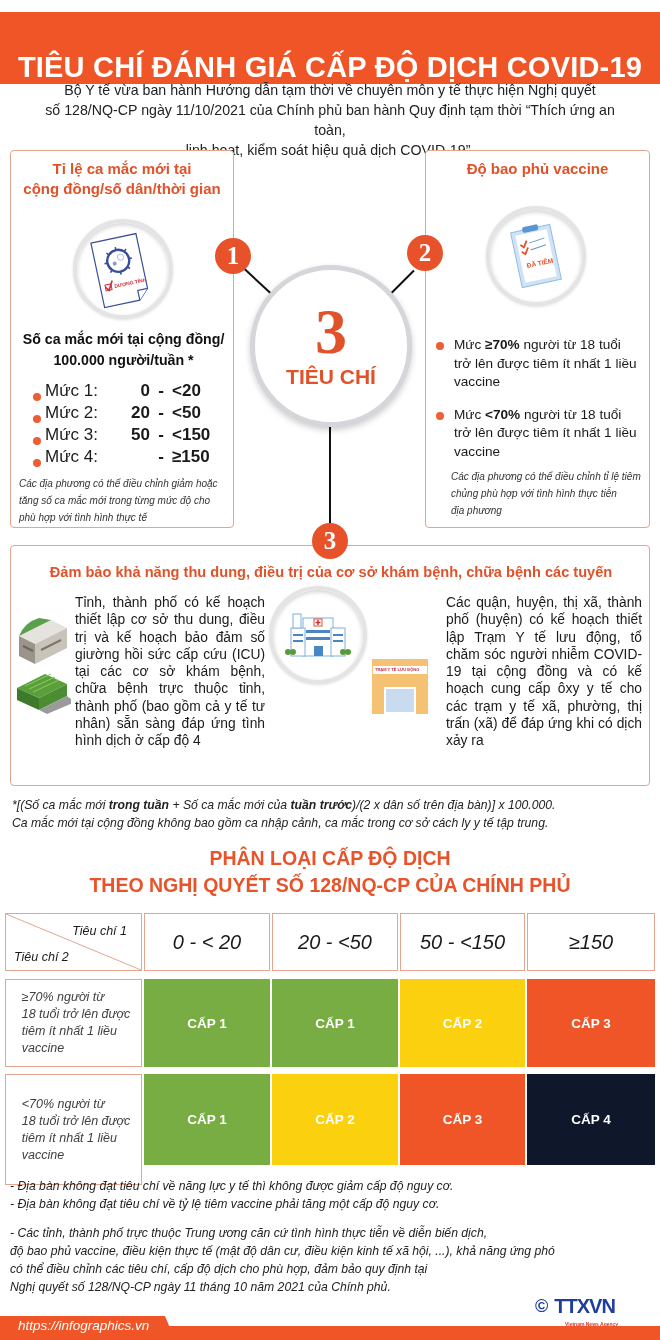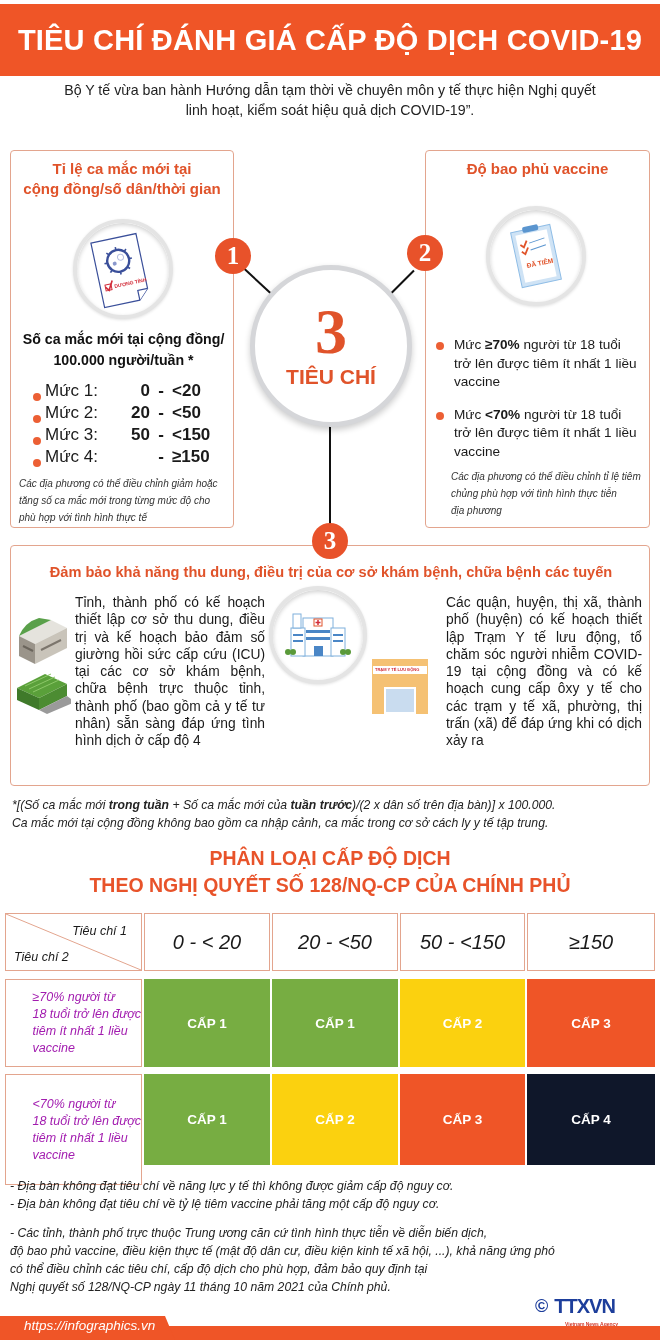--- a/index.html
+++ b/index.html
@@ -1,19 +1,19 @@
 <!DOCTYPE html>
 <html><head>
   <meta charset="utf-8">
   <style>
     * { box-sizing: border-box; margin: 0; padding: 0; }
     html, body { width: 660px; height: 1340px; background: #ffffff; overflow: hidden; }
     body { position: relative; font-family: "Liberation Sans", "DejaVu Sans", sans-serif; color: #1a1a1a; }
 
-    .header-band { position: absolute; left: 0; top: 4px; width: 660px; height: 72px; background: #ef5527; display: flex; align-items: center; justify-content: center; }
+    .header-band { position: absolute; left: 0; top: 12px; width: 660px; height: 72px; background: #ef5527; display: flex; align-items: flex-end; justify-content: center; }
     .header-title { color: #fff; font-weight: bold; font-size: 29px; letter-spacing: 0.2px; font-family: "Liberation Sans", sans-serif; }
 
     .intro { position: absolute; left: 30px; top: 80px; width: 600px; text-align: center; font-size: 14.2px; line-height: 20px; color: #222; }
 
     .box { position: absolute; border: 1.3px solid #e3a58e; border-radius: 4px; background: #fff; }
     .box-title { color: #e0532a; font-weight: bold; text-align: center; font-size: 15px; line-height: 20px; }
 
     .icon-circle { position: absolute; border-radius: 50%; background: #fff; border: 4px solid #e4e4e4; box-shadow: 0 2px 4px rgba(0,0,0,0.18) inset, 0 1px 3px rgba(0,0,0,0.12); }
 
     .badge { position: absolute; width: 36px; height: 36px; border-radius: 50%; background: #e8522a; color: #fff; font-family: "Liberation Serif", serif; font-weight: bold; font-size: 25px; display: flex; align-items: center; justify-content: center; z-index: 5; }
@@ -39,43 +39,44 @@
     .vacc-dot { flex: 0 0 8px; height: 8px; border-radius: 50%; background: #ec5f34; margin: 6px 10px 0 0; }
 
     .box3-title { position: absolute; left: 0; top: 18px; width: 640px; text-align: center; color: #e0532a; font-weight: bold; font-size: 14.6px; }
     .box3-text { position: absolute; font-size: 13.8px; line-height: 17.3px; text-align: justify; text-align-last: left; color: #1a1a1a; }
 
     .footnote { position: absolute; left: 12px; top: 796px; width: 640px; font-style: italic; font-size: 12.2px; line-height: 18px; color: #222; }
     .section2-title { position: absolute; left: 0; top: 845px; width: 660px; text-align: center; color: #e8532a; font-weight: bold; font-size: 19.5px; line-height: 27px; }
 
     .grid-cell { position: absolute; display: flex; align-items: center; justify-content: center; }
     .hdr-cell { border: 1.2px solid #e3a58e; background: #fff; font-style: italic; font-size: 20px; color: #1a1a1a; }
-    .row-label { border: 1.2px solid #e3a58e; background: #fff; font-style: italic; font-size: 12.5px; line-height: 17px; justify-content: flex-end; padding-left: 5px; color: #a21caf; }
+    .row-label { border: 1.2px solid #e3a58e; background: #fff; font-style: italic; font-size: 12.5px; line-height: 17px; justify-content: center; padding-left: 5px; color: #404040; }
     .lvl-cell { color: #fff; font-weight: bold; font-size: 13.5px; }
 
     .notes { position: absolute; left: 10px; font-style: italic; font-size: 12.2px; line-height: 18px; color: #222; }
 
     .footer-band { position: absolute; left: 0; top: 1326px; width: 660px; height: 14px; background: #ef5527; }
     .footer-tab { position: absolute; left: 0; top: 1316px; width: 175px; height: 24px; background: #ef5527; clip-path: polygon(0 0, 165px 0, 175px 100%, 0 100%); }
-    .footer-url { position: absolute; left: 18px; top: 1318px; font-style: italic; color: #fff; font-size: 13.5px; margin-left: 6px; }
+    .footer-url { position: absolute; left: 18px; top: 1318px; font-style: italic; color: #fff; font-size: 13.5px; }
 
     .logo { position: absolute; left: 535px; top: 1295px; display: flex; align-items: center; }
     .logo-c { font-size: 18px; font-weight: bold; color: #1d3e9b; margin-right: 6px; }
     .logo-text { font-size: 20px; font-weight: 900; color: #1d3e9b; letter-spacing: -1px; font-family: "Liberation Sans", sans-serif; }
     .logo-sub { position: absolute; left: 30px; top: 26px; font-size: 5px; color: #d23a2a; font-weight: bold; white-space: nowrap; }
   </style>
 </head>
 <body>
 
 <div class="header-band">
   <div class="header-title">TIÊU CHÍ ĐÁNH GIÁ CẤP ĐỘ DỊCH COVID-19</div>
 </div>
 
 <div class="intro">
   <div>Bộ Y tế vừa ban hành Hướng dẫn tạm thời về chuyên môn y tế thực hiện Nghị quyết</div>
+  <div>số 128/NQ-CP ngày 11/10/2021 của Chính phủ ban hành Quy định tạm thời “Thích ứng an toàn,</div>
   <div>linh hoạt, kiểm soát hiệu quả dịch COVID-19”.</div>
 </div>
 
 <div class="connector" style="left:245px; top:268px; width:46px; height:2px; transform: rotate(43deg);"></div>
 <div class="connector" style="left:385px; top:298px; width:40px; height:2px; transform: rotate(-45deg);"></div>
 <div class="connector" style="left:329px; top:425px; width:2px; height:100px;"></div>
 
 <div class="box" style="left:10px; top:150px; width:224px; height:378px;">
   <div class="box-title" style="margin-top:8px;">
     <div>Tỉ lệ ca mắc mới tại</div>

